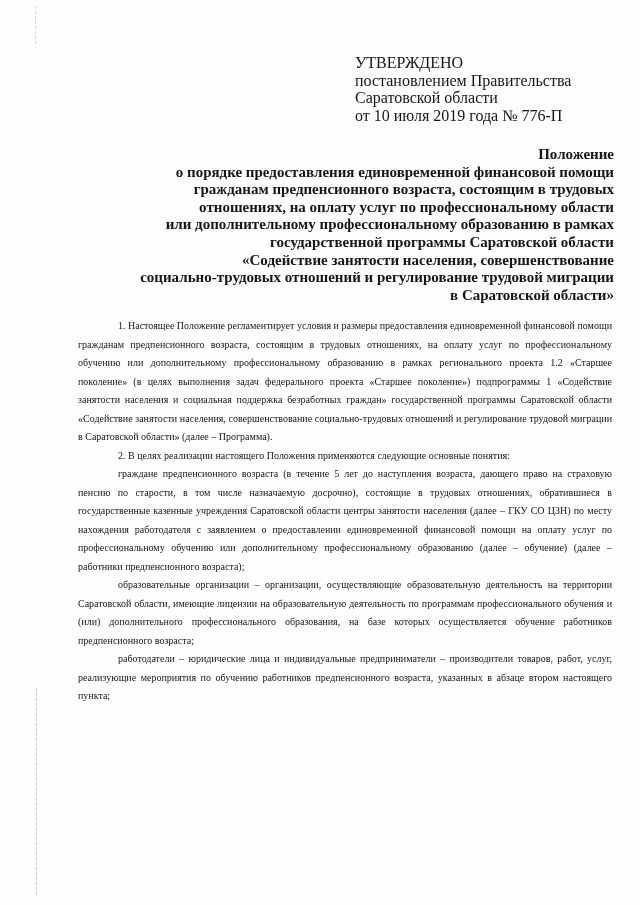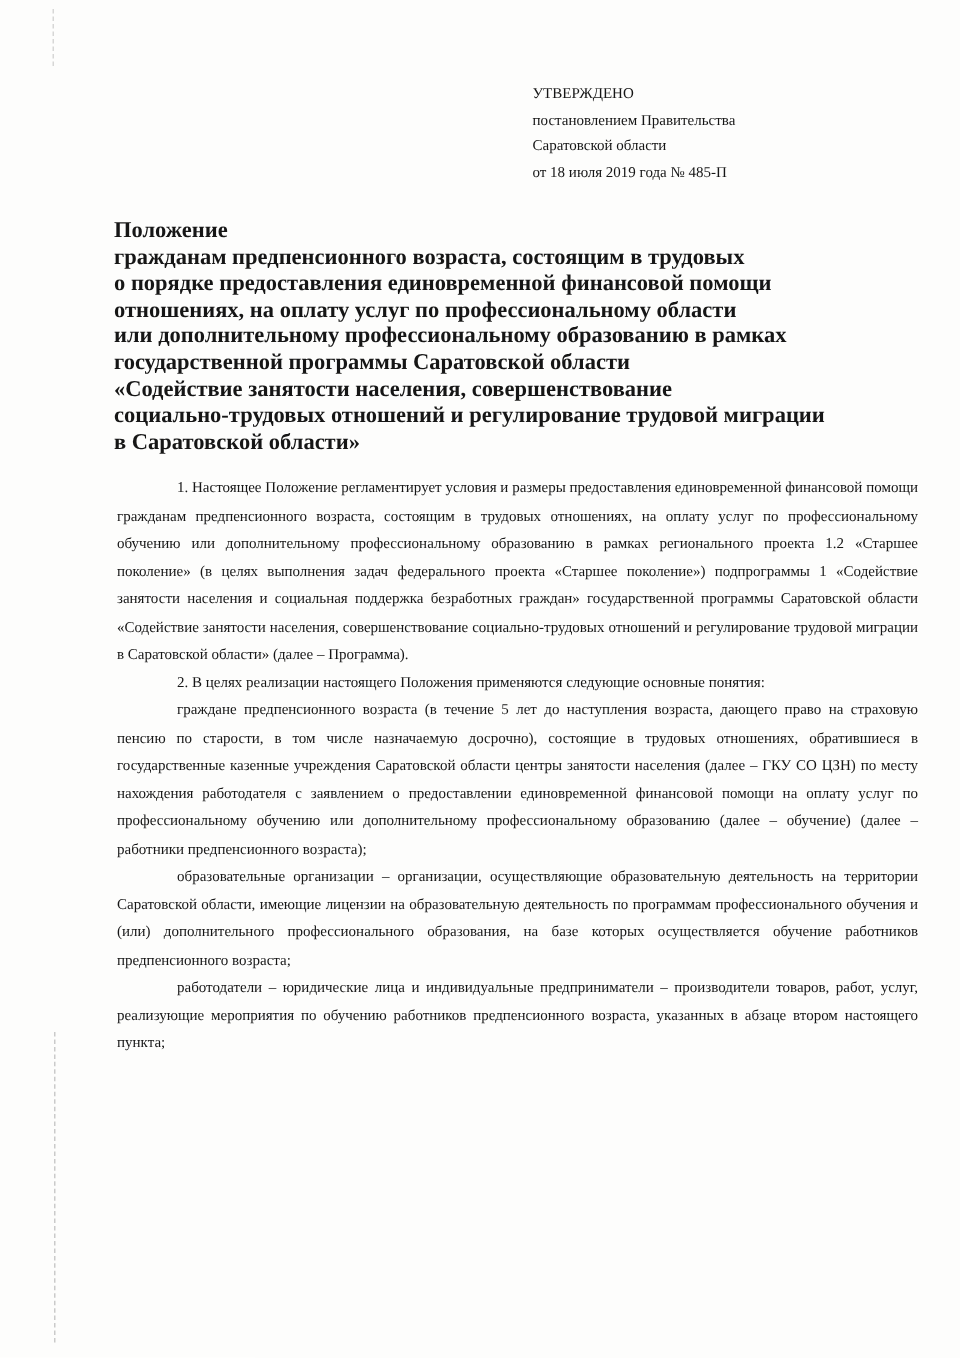--- a/index.html
+++ b/index.html
@@ -16,30 +16,30 @@
     width: 640px;
     height: 905px;
     background: #fdfdfc;
     overflow: hidden;
   }
   .approval-block {
     position: absolute;
     left: 355px;
     top: 54px;
     width: 260px;
-    font-size: 10px;
+    font-size: 16px;
     line-height: 17.5px;
     text-align: left;
   }
   .title-block {
     position: absolute;
     left: 76px;
     top: 146px;
     width: 538px;
-    text-align: left;
+    text-align: right;
     font-weight: bold;
     font-size: 15px;
     line-height: 17.6px;
   }
   .body-block {
     position: absolute;
     left: 78px;
     top: 317px;
     width: 534px;
     font-size: 10px;
@@ -74,27 +74,27 @@
 
 <div class="page">
 
   <div class="scan-artifact-top"></div>
   <div class="scan-artifact-bottom"></div>
 
   <div class="approval-block">
     <div>УТВЕРЖДЕНО</div>
     <div>постановлением Правительства</div>
     <div>Саратовской области</div>
-    <div>от 18 июля 2019 года № 485-П</div>
+    <div>от 10 июля 2019 года № 776-П</div>
   </div>
 
   <div class="title-block">
     <div>Положение</div>
+    <div>о порядке предоставления единовременной финансовой помощи</div>
     <div>гражданам предпенсионного возраста, состоящим в трудовых</div>
-    <div>о порядке предоставления единовременной финансовой помощи</div>
     <div>отношениях, на оплату услуг по профессиональному области</div>
     <div>или дополнительному профессиональному образованию в рамках</div>
     <div>государственной программы Саратовской области</div>
     <div>«Содействие занятости населения, совершенствование</div>
     <div>социально-трудовых отношений и регулирование трудовой миграции</div>
     <div>в Саратовской области»</div>
   </div>
 
   <div class="body-block">
     <p>1. Настоящее Положение регламентирует условия и размеры предоставления единовременной финансовой помощи гражданам предпенсионного возраста, состоящим в трудовых отношениях, на оплату услуг по профессиональному обучению или дополнительному профессиональному образованию в рамках регионального проекта 1.2 «Старшее поколение» (в целях выполнения задач федерального проекта «Старшее поколение») подпрограммы 1 «Содействие занятости населения и социальная поддержка безработных граждан» государственной программы Саратовской области «Содействие занятости населения, совершенствование социально-трудовых отношений и регулирование трудовой миграции в Саратовской области» (далее – Программа).</p>

